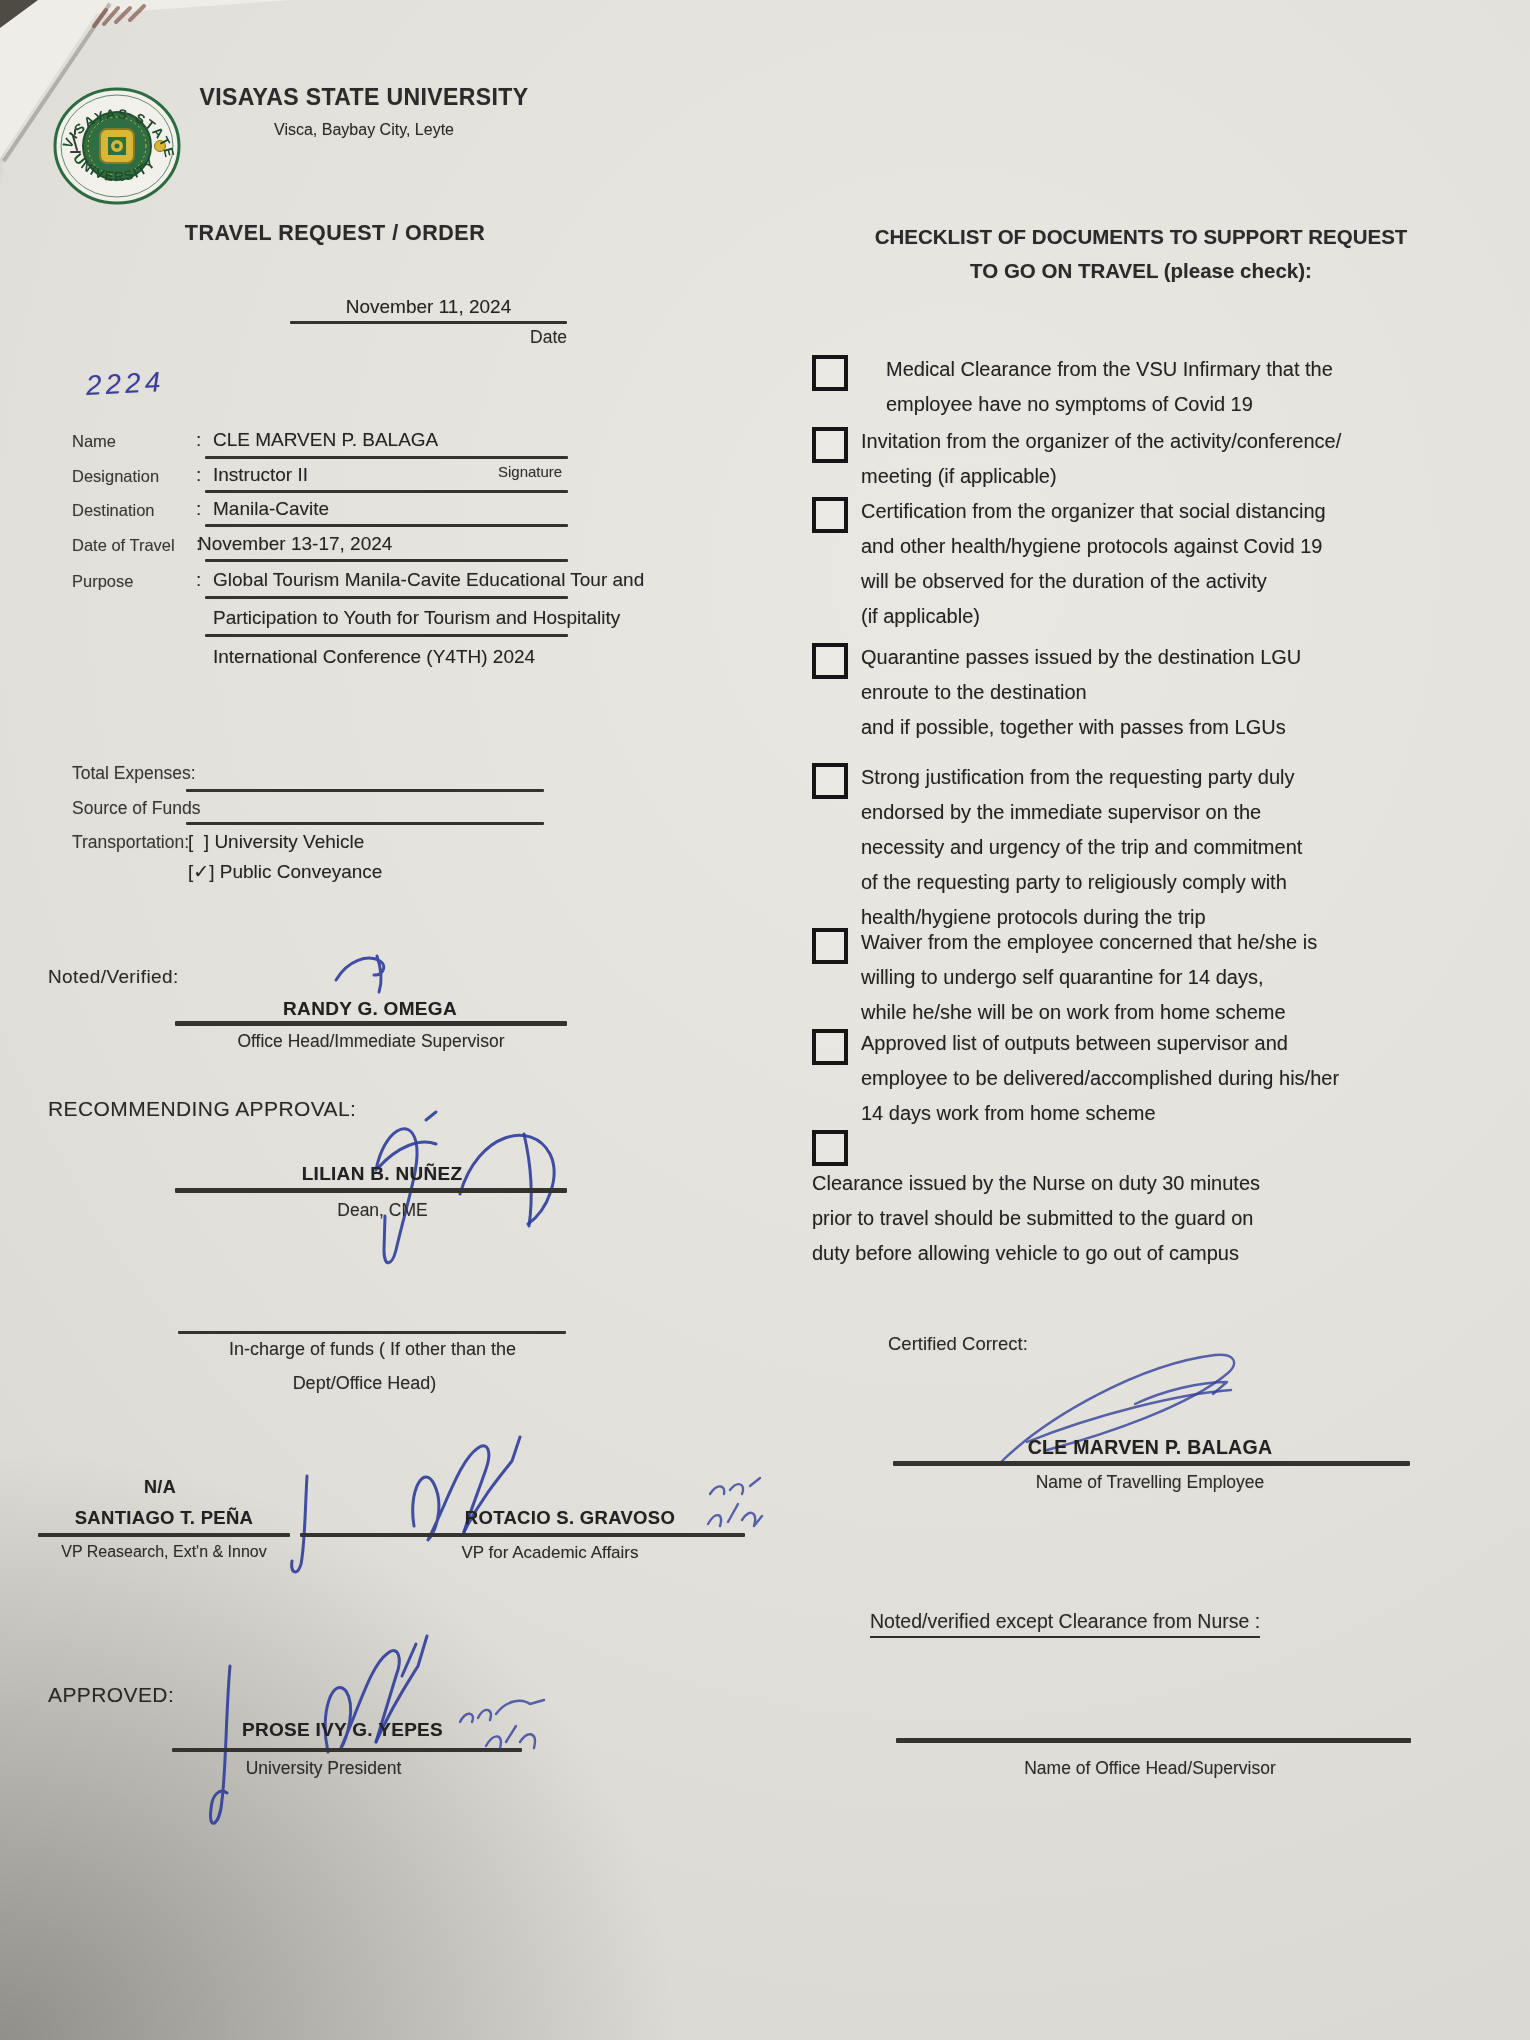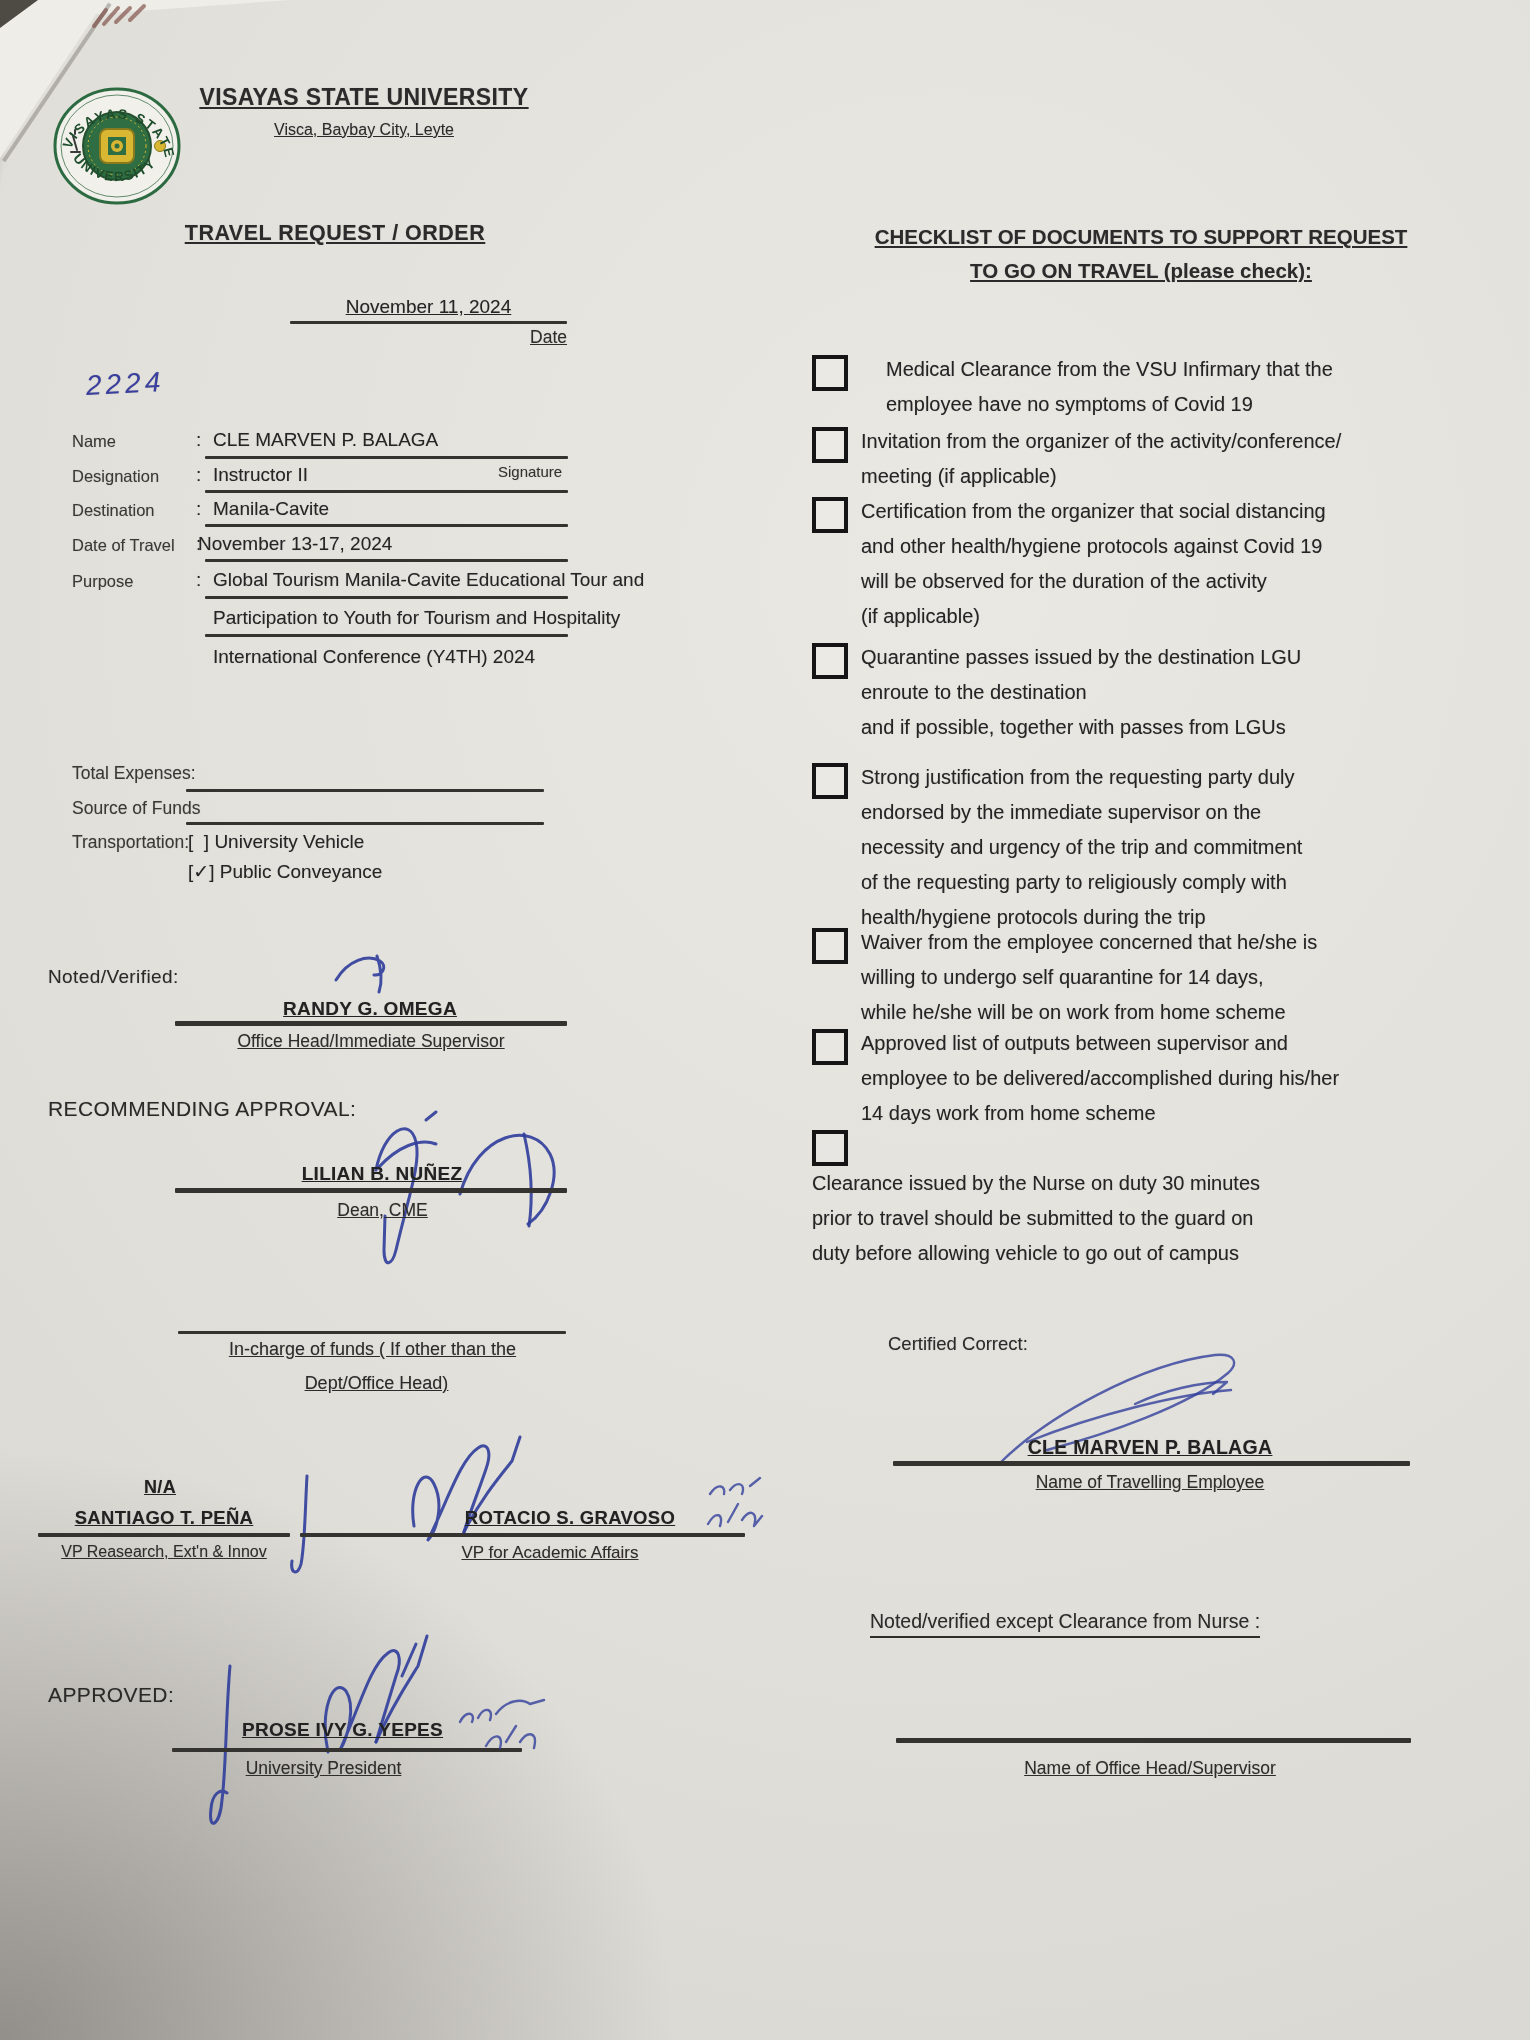--- a/index.html
+++ b/index.html
@@ -6,21 +6,21 @@
   html,body { background:#56534d; }
   body { font-family:"Liberation Sans", sans-serif; }
   #photo{
     position:relative; width:1530px; height:2040px; overflow:hidden; color:#2b2b2b;
     background:
       linear-gradient(100deg, rgba(45,42,38,.55) 0px, rgba(45,42,38,.20) 10px, rgba(45,42,38,0) 34px),
       radial-gradient(130% 85% at 0% 100%, rgba(48,45,40,.42) 0%, rgba(48,45,40,0) 34%),
       radial-gradient(120% 100% at 62% 28%, #eae8e3 0%, #e2e0da 48%, #d5d3cd 100%);
   }
   .t{ position:absolute; white-space:nowrap; text-shadow:0 0 1px rgba(70,70,70,.30); }
-  .center{ text-align:center;text-decoration:underline; }
+  .center{ text-align:center; }
   .pre{ white-space:pre; }
   .line{ position:absolute; background:#34332f; height:3px; border-radius:1px; }
   .thick{ height:5px; }
   .mid{ height:4px; }
   .lbl{ font-size:16.5px; color:#3a3936;margin-left:24px; }
   .val{ font-size:19px; color:#252525; }
   .bname{ font-weight:bold; font-size:19px; color:#222; letter-spacing:.3px; }
   .small{ font-size:17.5px; color:#2e2d2b; }
   .cap{ font-size:20.5px; color:#2a2a28; letter-spacing:.4px; }
   .ink{ color:#3a3f9f; }
@@ -134,21 +134,21 @@
     <path d="M142,96 C160,34 214,22 232,56 C243,78 230,112 210,126"></path>
     <path d="M206,36 C213,66 215,100 211,128"></path>
     <path d="M108,22 L118,14"></path>
   </svg>
   <div class="t center bname" style="left:272px;top:1163px;width:220px;">LILIAN B. NUÑEZ</div>
   <div class="line thick" style="left:175px;top:1188px;width:392px;"></div>
   <div class="t center small" style="left:275px;top:1200px;width:215px;">Dean, CME</div>
 
   <div class="line" style="left:178px;top:1331px;width:388px;"></div>
   <div class="t center" style="left:180px;top:1339px;width:385px;font-size:18px;">In-charge of  funds ( If other than the</div>
-  <div class="t center" style="left:184px;top:1373px;width:385px;font-size:18px;">Dept/Office Head)</div>
+  <div class="t center" style="left:172px;top:1373px;width:385px;font-size:18px;">Dept/Office Head)</div>
 
   <div class="t center bname" style="left:100px;top:1477px;width:120px;font-size:18px;">N/A</div>
   <div class="t center bname" style="left:40px;top:1507px;width:248px;font-size:18.5px;">SANTIAGO T. PEÑA</div>
   <div class="line mid" style="left:38px;top:1533px;width:252px;"></div>
   <div class="t center small" style="left:40px;top:1543px;width:248px;font-size:16px;">VP Reasearch, Ext'n &amp; Innov</div>
 
   <svg class="sig" style="left:283px;top:1468px;" width="36" height="115" viewBox="0 0 36 115">
     <path d="M24,8 C22,42 22,76 18,96 C15,108 7,106 9,93"></path>
   </svg>
 

